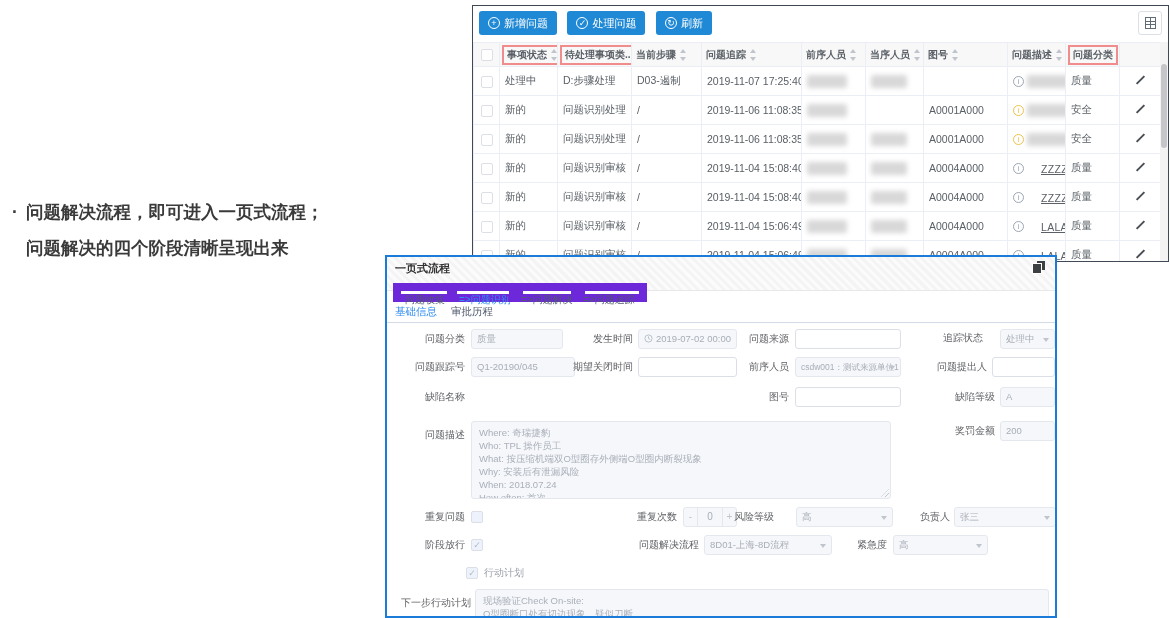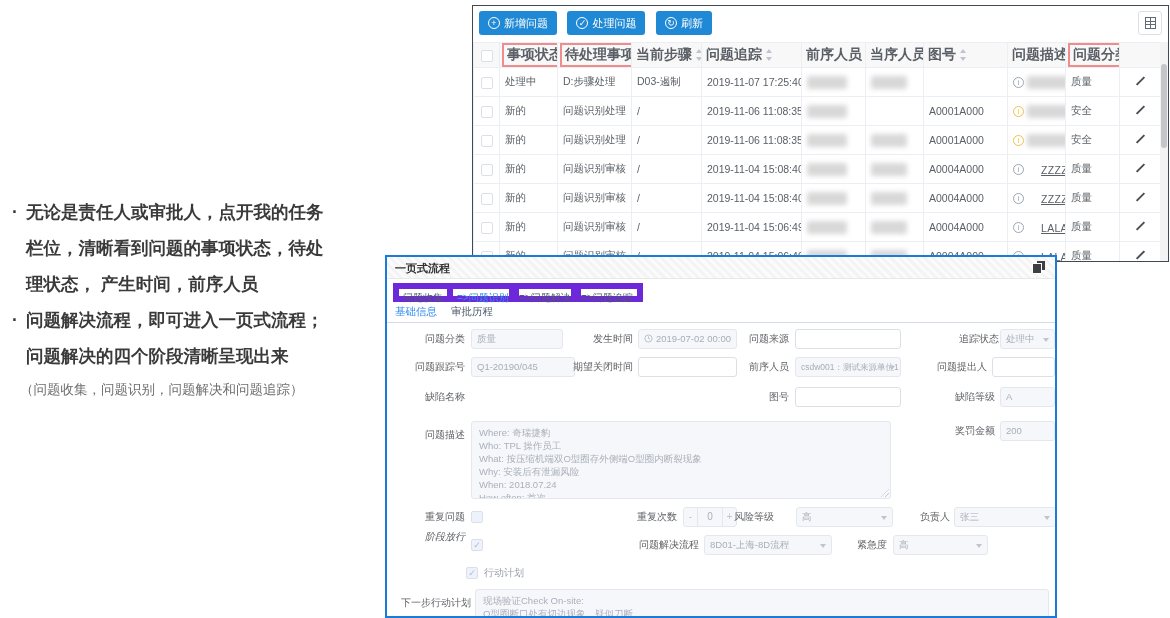--- a/index.html
+++ b/index.html
@@ -16,46 +16,46 @@
   .table-panel { position:absolute; left:472px; top:5px; width:697px; height:257px; background:#fff; border:1px solid #3f4a56; overflow:hidden; }
   .toolbar { position:relative; height:34px; padding:5px 6px 0 6px; }
   .tbtn { display:inline-flex; align-items:center; gap:4px; height:24px; padding:0 9px; background:#2089d5; color:#fff; font-size:11px; border:none; border-radius:3px; margin-right:6px; cursor:pointer; }
   .cic { display:inline-block; width:12px; height:12px; border:1px solid #fff; border-radius:50%; font-size:9px; line-height:10px; text-align:center; }
   .colbtn { position:absolute; right:6px; top:5px; width:24px; height:24px; background:#fff; border:1px solid #dcdfe6; border-radius:3px; display:flex; align-items:center; justify-content:center; }
   .colicon { position:relative; width:11px; height:12px; border:1px solid #5f6b77; }
   .colicon::before { content:""; position:absolute; left:4px; top:0; bottom:0; width:1px; background:#5f6b77; }
   .colicon::after { content:""; position:absolute; left:0; right:0; top:3px; height:1px; background:#5f6b77; box-shadow:0 3px 0 #5f6b77; }
 
   table.grid { border-collapse:collapse; table-layout:fixed; width:689px; position:absolute; left:0; top:36px; background:#fff; }
-  table.grid th { height:24px; background:#f8f8f9; border:1px solid #ebeef5; font-size:14px; color:#5a6066; font-weight:700; text-align:left; padding:0 4px; white-space:nowrap; overflow:hidden; }
+  table.grid th { height:24px; background:#f8f8f9; border:1px solid #ebeef5; font-size:10px; color:#5a6066; font-weight:700; text-align:left; padding:0 4px; white-space:nowrap; overflow:hidden; }
   table.grid td { height:29px; border:1px solid #ebeef5; font-size:10.5px; color:#5a6066; padding:0 5px; white-space:nowrap; overflow:hidden; }
   .hlbox { display:inline-flex; align-items:center; gap:3px; border:2px solid #f08c8c; padding:1px 3px; margin-left:-2px; }
   .plainhead { display:inline-flex; align-items:center; gap:3px; }
   .sorticon { position:relative; display:inline-block; width:8px; height:12px; }
   .sorticon::before { content:""; position:absolute; left:1px; top:0; border-left:3px solid transparent; border-right:3px solid transparent; border-bottom:4px solid #c0c4cc; }
   .sorticon::after { content:""; position:absolute; left:1px; bottom:0; border-left:3px solid transparent; border-right:3px solid transparent; border-top:4px solid #c0c4cc; }
   .cb { display:inline-block; width:12px; height:12px; border:1px solid #dcdfe6; border-radius:2px; background:#fff; vertical-align:middle; }
   .redact { display:inline-block; height:13px; border-radius:2px; background:#d8d8d8; filter:blur(2.5px); vertical-align:middle; }
   .iinfo { display:inline-block; width:11px; height:11px; border-radius:50%; border:1px solid #9aa5b3; color:#9aa5b3; font-size:8px; line-height:10px; text-align:center; vertical-align:middle; }
   .iinfo::before { content:"i"; }
   .iinfo.yellow { border-color:#f0c24b; color:#f0c24b; }
   .desc-link { text-decoration:underline; margin-left:17px; vertical-align:middle; letter-spacing:0.3px; }
   .pencil { position:relative; display:inline-block; width:14px; height:14px; cursor:pointer; }
   .pencil::before { content:""; position:absolute; left:1px; top:6px; width:11px; height:2px; background:#4a4f55; transform:rotate(-45deg); }
   .scroll-track { position:absolute; right:0; top:36px; bottom:0; width:8px; background:#f3f3f3; }
   .scroll-thumb { position:absolute; left:1px; top:22px; width:6px; height:84px; border-radius:3px; background:#c4c6c9; }
 
   
   .form-panel { position:absolute; left:385px; top:255px; width:672px; height:363px; background:#fff; border:2px solid #1a7bd8; overflow:hidden; z-index:10; }
-  .ftitle { position:relative; height:22px; background:repeating-linear-gradient(45deg,#fbfbfb,#fbfbfb 3px,#f4f4f4 3px,#f4f4f4 6px); border-bottom:1px solid #e6e8ea; }
+  .ftitle { position:relative; height:34px; background:repeating-linear-gradient(45deg,#fbfbfb,#fbfbfb 3px,#f4f4f4 3px,#f4f4f4 6px); border-bottom:1px solid #e6e8ea; }
   .ftitle-text { position:absolute; left:8px; top:4px; font-size:11px; color:#333; font-weight:700; }
   .copyicon { position:absolute; right:10px; top:4px; width:13px; height:13px; cursor:pointer; }
   .copyicon::before { content:""; position:absolute; right:0; top:0; width:8px; height:9px; background:#3c4043; }
   .copyicon::after { content:""; position:absolute; left:0; bottom:0; width:8px; height:9px; background:#3c4043; border:1px solid #fff; }
-  .stage { position:absolute; top:26px; height:19px; line-height:15px; font-size:10px; color:#515a6e; padding:1px 4px; border:6px solid #6d28d9; white-space:nowrap; cursor:pointer; }
+  .stage { position:absolute; top:26px; height:19px; line-height:15px; font-size:10px; color:#515a6e; padding:1px 4px; border:8px solid #6d28d9; white-space:nowrap; cursor:pointer; }
   .stage.active { color:#2d8cf0; }
   .subtab { position:absolute; top:48px; font-size:10.5px; color:#515a6e; cursor:pointer; }
   .subtab.active { color:#2d8cf0; }
   .fdivider { position:absolute; top:65px; left:0; right:0; border-top:1px solid #d4dbe6; }
   .lbl { position:absolute; font-size:10px; color:#606266; line-height:20px; text-align:right; white-space:nowrap; }
   .input { position:absolute; height:20px; background:#f5f7fa; border:1px solid #e4e7ed; border-radius:3px; color:#a9aeb8; font-size:9.5px; line-height:18px; padding:0 5px; white-space:nowrap; overflow:hidden; }
   .input.editable { background:#fff; border-color:#dcdfe6; }
   .caret { position:absolute; right:5px; top:8px; width:0; height:0; border-left:3.5px solid transparent; border-right:3.5px solid transparent; border-top:4px solid #c0c4cc; }
   .tarea { position:absolute; background:#f5f7fa; border:1px solid #e4e7ed; border-radius:3px; color:#abb0ba; font-size:9.5px; line-height:13px; padding:4px 7px; white-space:pre-line; overflow:hidden; }
   .tarea::after { content:""; position:absolute; right:1px; bottom:1px; width:8px; height:8px; background:repeating-linear-gradient(135deg,transparent,transparent 2px,#c0c4cc 2px,#c0c4cc 3px); clip-path:polygon(100% 0,100% 100%,0 100%); }
@@ -67,26 +67,22 @@
   .st-btn:last-child { border-right:none; border-left:1px solid #e4e7ed; }
   .st-val { flex:1; text-align:center; line-height:18px; color:#a9aeb8; }
   .clock { vertical-align:-1px; margin-right:3px; }
 </style>
 </head>
 <body>
 
 <div class="canvas">
 
   <div class="notes">
-    <div class="note-item">无论是责任人或审批人，点开我的任务
-栏位，清晰看到问题的事项状态，待处
-理状态，  产生时间，前序人员</div>
     <div class="note-item">问题解决流程，即可进入一页式流程；
 问题解决的四个阶段清晰呈现出来</div>
-    <div class="note-foot">（问题收集，问题识别，问题解决和问题追踪）</div>
   </div>
 
   <div class="table-panel">
     <div class="toolbar">
       <button class="tbtn">
         <span class="cic">+</span>
         <span>新增问题</span>
       </button>
       <button class="tbtn">
         <span class="cic">✓</span>
@@ -270,21 +266,21 @@
 
     <span class="lbl" style="left:6px;top:72px;width:72px;">问题分类</span>
     <span class="input" style="left:84px;top:72px;width:92px;">质量</span>
     <span class="lbl" style="left:166px;top:72px;width:80px;">发生时间</span>
     <span class="input" style="left:251px;top:72px;width:99px;"><svg class="clock" width="9" height="9" viewBox="0 0 10 10">
           <circle cx="5" cy="5" r="4" fill="none" stroke="#b6bcc6" stroke-width="1"></circle>
           <path d="M5 2.6 V5 L6.8 6" fill="none" stroke="#b6bcc6" stroke-width="1"></path>
         </svg><span>2019-07-02 00:00</span></span>
     <span class="lbl" style="left:322px;top:72px;width:80px;">问题来源</span>
     <span class="input editable" style="left:408px;top:72px;width:106px;"></span>
-    <span class="lbl" style="left:532px;top:72px;width:80px;">追踪状态</span>
+    <span class="lbl" style="left:516px;top:72px;width:80px;font-family:Liberation Mono, monospace;">追踪状态</span>
     <span class="input" style="left:613px;top:72px;width:55px;"><span>处理中</span><span class="caret"></span></span>
 
     <span class="lbl" style="left:6px;top:100px;width:72px;">问题跟踪号</span>
     <span class="input" style="left:84px;top:100px;width:104px;">Q1-20190/045</span>
     <span class="lbl" style="left:166px;top:100px;width:80px;">期望关闭时间</span>
     <span class="input editable" style="left:251px;top:100px;width:99px;"></span>
     <span class="lbl" style="left:322px;top:100px;width:80px;">前序人员</span>
     <span class="input" style="left:408px;top:100px;width:106px;font-size:8.5px;"><span>csdw001：测试来源单位1</span><span class="caret"></span></span>
     <span class="lbl" style="left:520px;top:100px;width:80px;">问题提出人</span>
     <span class="input editable" style="left:605px;top:100px;width:63px;"></span>
@@ -313,21 +309,21 @@
         <span class="st-btn">-</span>
         <span class="st-val">0</span>
         <span class="st-btn">+</span>
       </span>
 
     <span class="lbl" style="left:309px;top:250px;width:78px;">风险等级</span>
     <span class="input" style="left:409px;top:250px;width:97px;"><span>高</span><span class="caret"></span></span>
     <span class="lbl" style="left:483px;top:250px;width:80px;">负责人</span>
     <span class="input" style="left:567px;top:250px;width:102px;"><span>张三</span><span class="caret"></span></span>
 
-    <span class="lbl" style="left:6px;top:270px;width:72px;font-style:italic;">阶段放行</span>
+    <span class="lbl" style="left:6px;top:278px;width:72px;">阶段放行</span>
     <span class="fcb checked" style="left:84px;top:282px;"></span>
     <span class="lbl" style="left:232px;top:278px;width:80px;">问题解决流程</span>
     <span class="input" style="left:317px;top:278px;width:128px;"><span>8D01-上海-8D流程</span><span class="caret"></span></span>
     <span class="lbl" style="left:420px;top:278px;width:80px;font-family:Liberation Serif, serif;">紧急度</span>
     <span class="input" style="left:506px;top:278px;width:95px;"><span>高</span><span class="caret"></span></span>
 
     <span class="fcb checked" style="left:79px;top:310px;"></span>
     <span class="cblabel" style="left:97px;top:309px;">行动计划</span>
 
     <span class="lbl" style="left:2px;top:336px;width:82px;">下一步行动计划</span>

